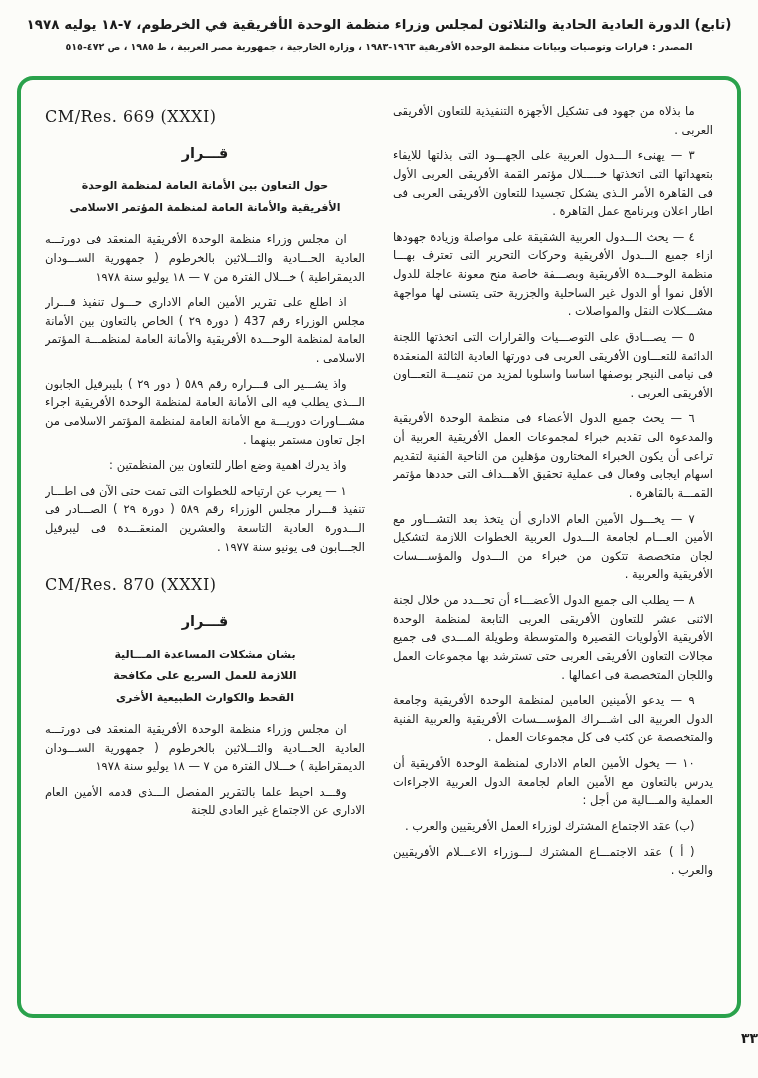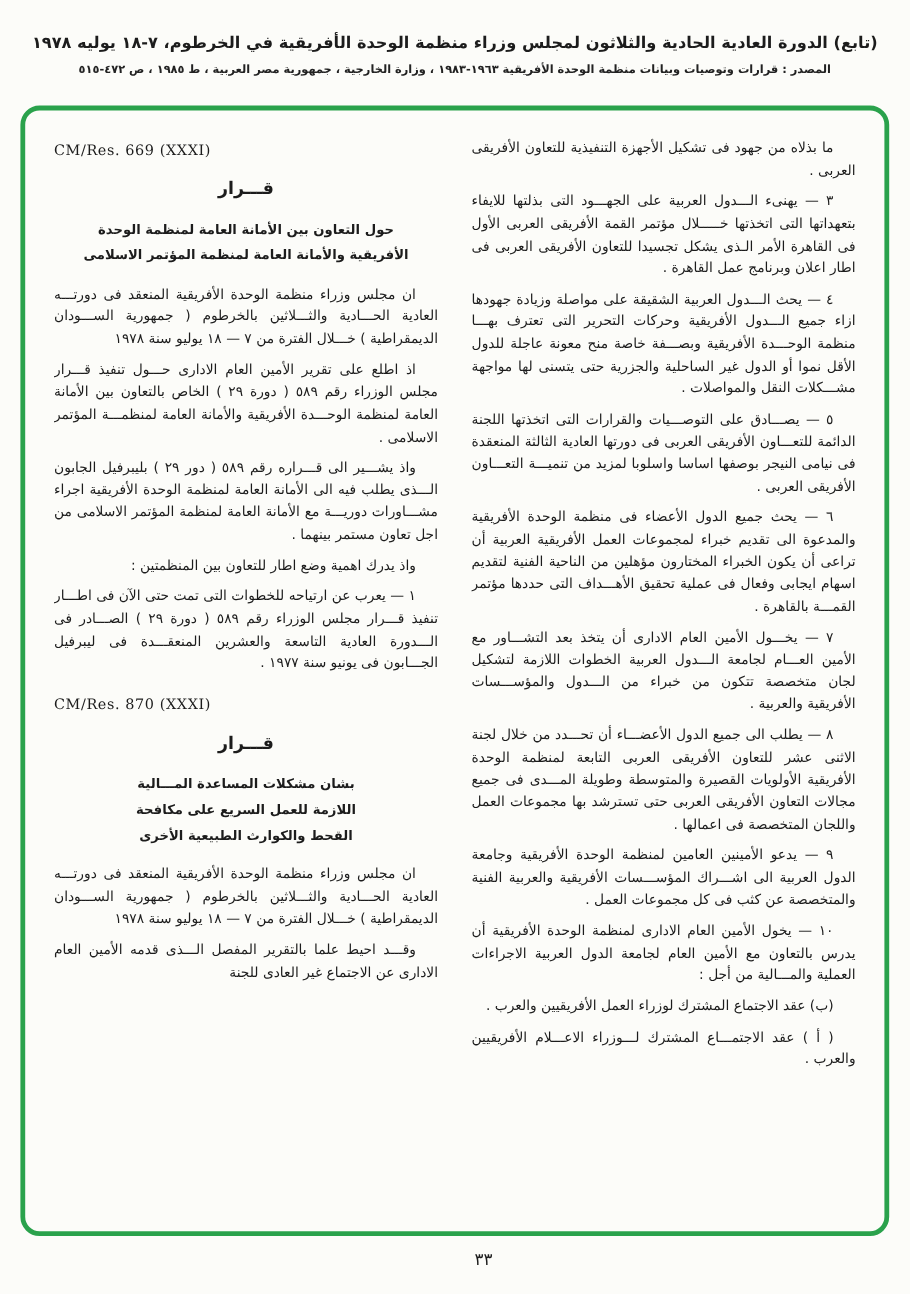--- a/index.html
+++ b/index.html
@@ -7,21 +7,21 @@
     margin: 0; padding: 0;
     width: 758px; height: 1078px;
     background: #fcfcf9;
     font-family: "DejaVu Sans", sans-serif;
     color: #1c1c1c;
     overflow: hidden;
   }
   .page { width: 758px; height: 1078px; position: relative; }
 
   
-  .header { padding-top: 28px; text-align: center; direction: rtl; }
+  .header { padding-top: 16px; text-align: center; direction: rtl; }
   .header-title {
     font-size: 13.5px; font-weight: bold;
     letter-spacing: 0.2px;
   }
   .header-source {
     font-size: 9.5px; margin-top: 9px; color: #222; font-weight: bold;
   }
 
   
   .frame {
@@ -43,38 +43,38 @@
   }
   .col p {
     margin: 0 0 7px 0;
     text-indent: 1.6em;
   }
 
   
   .res-ref {
     direction: ltr; text-align: left;
     font-family: "DejaVu Serif", serif;
-    font-size: 12px; letter-spacing: 0.5px;
+    font-size: 16px; letter-spacing: 0.5px;
     margin: 2px 0 12px 0;
   }
   .res-ref.second { margin-top: 16px; }
   .res-title {
     text-align: center; font-size: 14.5px; font-weight: bold;
     margin: 4px 0 10px 0; text-indent: 0;
     letter-spacing: 1px;
   }
   .res-subtitle {
     text-align: center; font-size: 11px; font-weight: bold;
     line-height: 1.95; margin: 0 0 12px 0;
     white-space: pre-line; text-indent: 0;
   }
 
   
   .page-number {
-    text-align: center; font-size: 14px; font-weight: normal;
+    text-align: right; font-size: 14px; font-weight: bold;
     margin-top: 12px; letter-spacing: 2px; margin-left: 48px;
   }
 </style>
 </head>
 <body>
 
 <div class="page">
 
   <div class="header">
     <div class="header-title">(تابع) الدورة العادية الحادية والثلاثون لمجلس وزراء منظمة الوحدة الأفريقية في الخرطوم، ٧-١٨ يوليه ١٩٧٨</div>
@@ -97,21 +97,21 @@
         <p>(ب) عقد الاجتماع المشترك لوزراء العمل الأفريقيين والعرب .</p>
         <p>( أ ) عقد الاجتمـــاع المشترك لـــوزراء الاعـــلام الأفريقيين والعرب .</p>
       </div>
 
       <div class="col">
         <div class="res-ref">CM/Res. 669 (XXXI)</div>
         <div class="res-title">قـــرار</div>
         <div class="res-subtitle">حول التعاون بين الأمانة العامة لمنظمة الوحدة
 الأفريقية والأمانة العامة لمنظمة المؤتمر الاسلامى</div>
         <p>ان مجلس وزراء منظمة الوحدة الأفريقية المنعقد فى دورتـــه العادية الحـــادية والثـــلاثين بالخرطوم ( جمهورية الســـودان الديمقراطية ) خـــلال الفترة من ٧ — ١٨ يوليو سنة ١٩٧٨</p>
-        <p>اذ اطلع على تقرير الأمين العام الادارى حـــول تنفيذ قـــرار مجلس الوزراء رقم ٥٨٩ ( دورة ٢٩ ) الخاص بالتعاون بين الأمانة العامة لمنظمة الوحـــدة الأفريقية والأمانة العامة لمنظمـــة المؤتمر الاسلامى .</p>
+        <p>اذ اطلع على تقرير الأمين العام الادارى حـــول تنفيذ قـــرار مجلس الوزراء رقم 437 ( دورة ٢٩ ) الخاص بالتعاون بين الأمانة العامة لمنظمة الوحـــدة الأفريقية والأمانة العامة لمنظمـــة المؤتمر الاسلامى .</p>
         <p>واذ يشـــير الى قـــراره رقم ٥٨٩ ( دور ٢٩ ) بليبرفيل الجابون الـــذى يطلب فيه الى الأمانة العامة لمنظمة الوحدة الأفريقية اجراء مشـــاورات دوريـــة مع الأمانة العامة لمنظمة المؤتمر الاسلامى من اجل تعاون مستمر بينهما .</p>
         <p>واذ يدرك اهمية وضع اطار للتعاون بين المنظمتين :</p>
         <p>١ — يعرب عن ارتياحه للخطوات التى تمت حتى الآن فى اطـــار تنفيذ قـــرار مجلس الوزراء رقم ٥٨٩ ( دورة ٢٩ ) الصـــادر فى الـــدورة العادية التاسعة والعشرين المنعقـــدة فى ليبرفيل الجـــابون فى يونيو سنة ١٩٧٧ .</p>
 
         <div class="res-ref second">CM/Res. 870 (XXXI)</div>
         <div class="res-title">قـــرار</div>
         <div class="res-subtitle">بشان مشكلات المساعدة المـــالية
 اللازمة للعمل السريع على مكافحة
 القحط والكوارث الطبيعية الأخرى</div>
         <p>ان مجلس وزراء منظمة الوحدة الأفريقية المنعقد فى دورتـــه العادية الحـــادية والثـــلاثين بالخرطوم ( جمهورية الســـودان الديمقراطية ) خـــلال الفترة من ٧ — ١٨ يوليو سنة ١٩٧٨</p>

